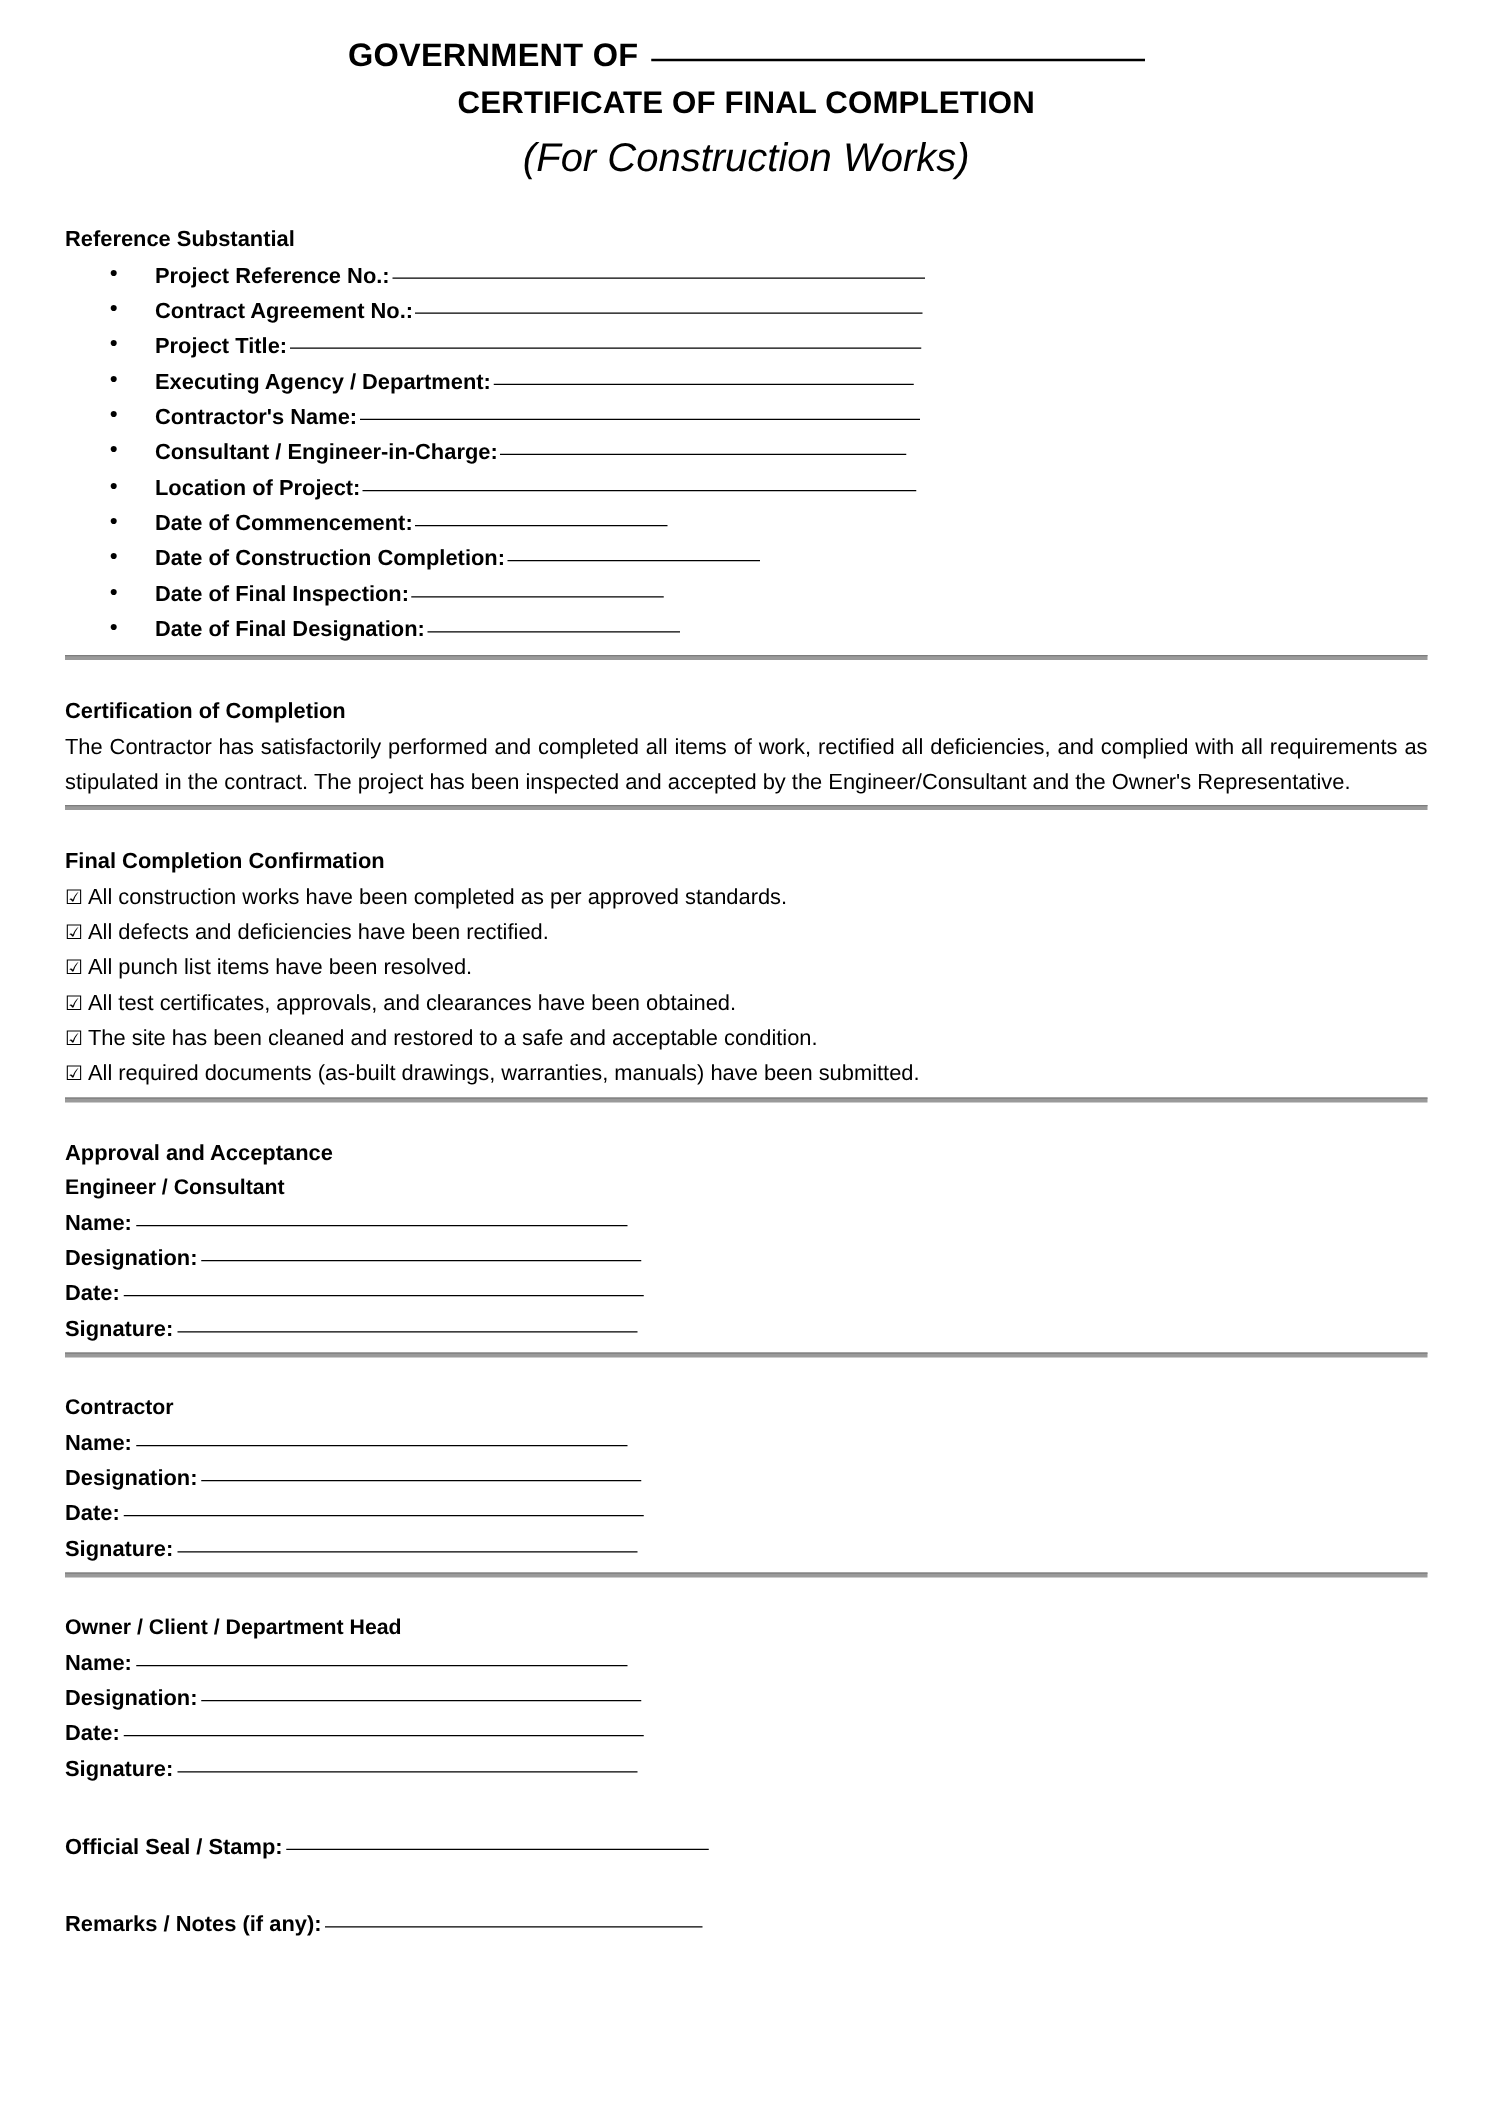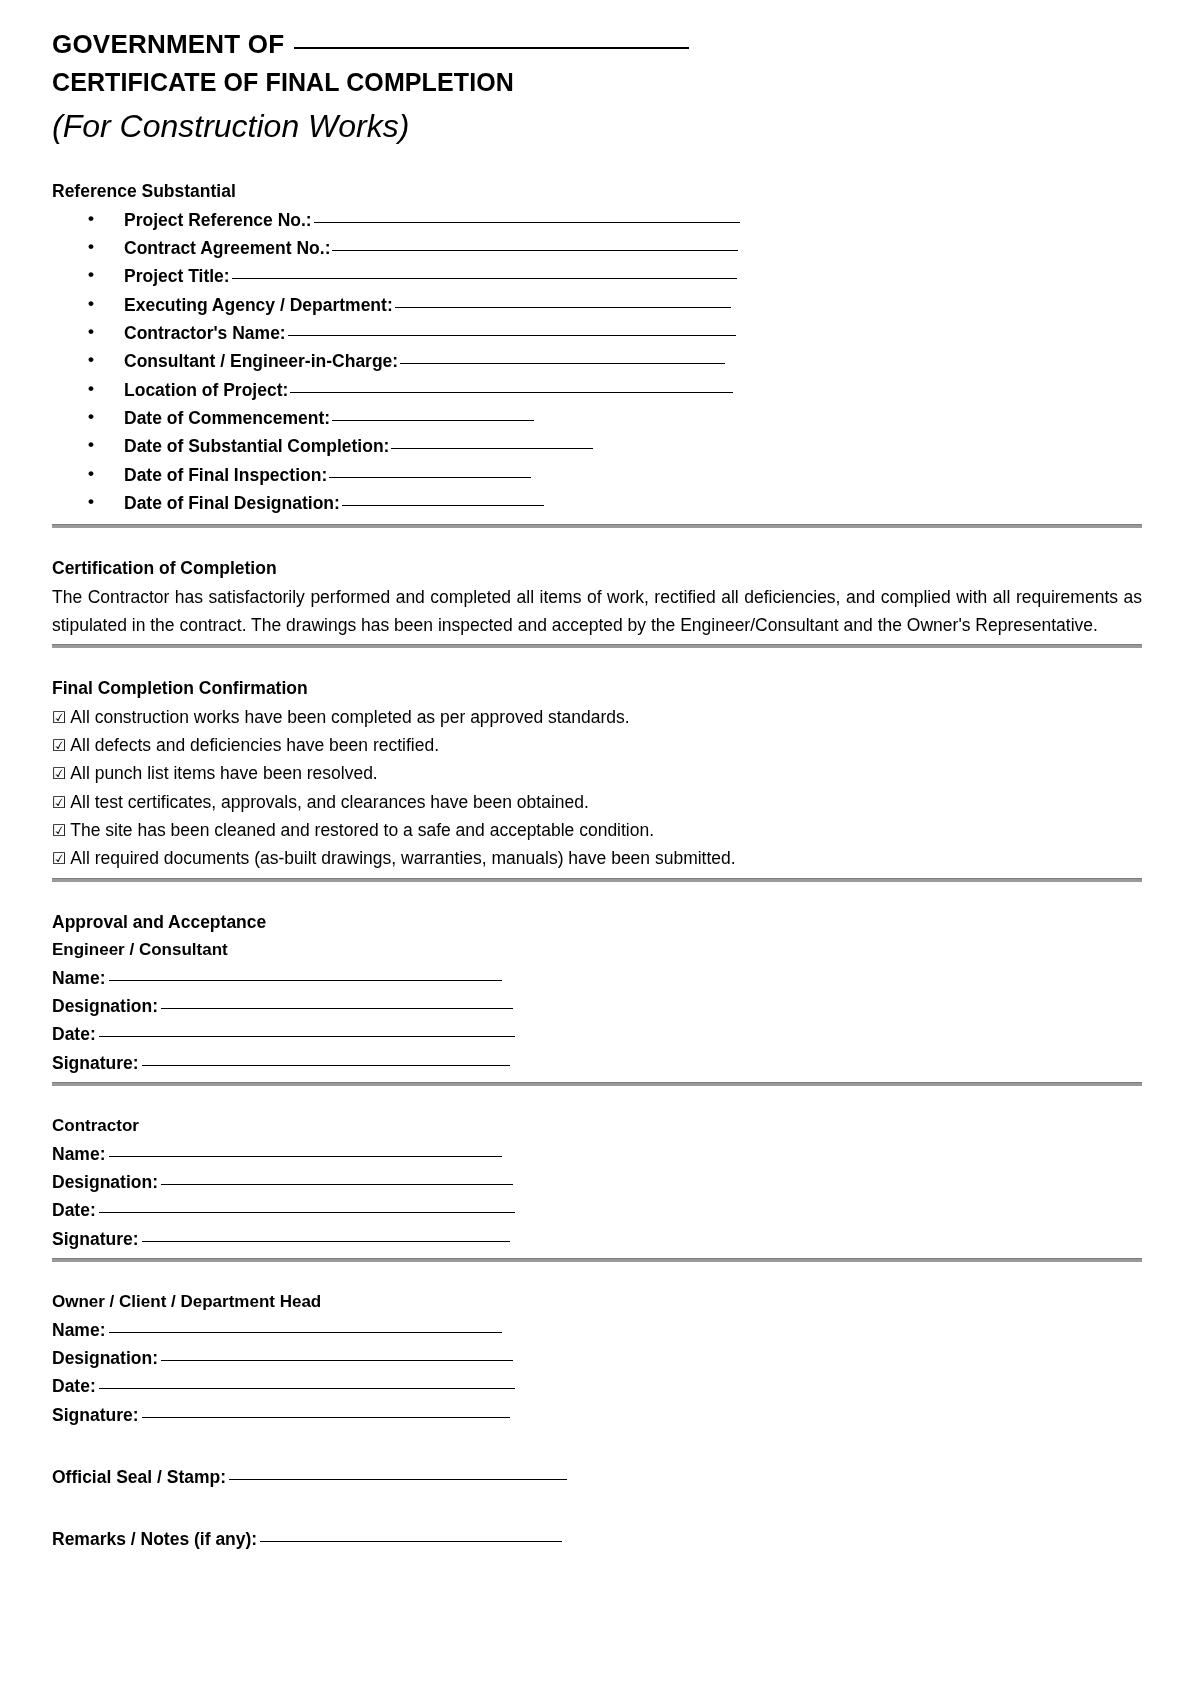--- a/index.html
+++ b/index.html
@@ -15,21 +15,21 @@
     width: 1200px;
     height: 1697px;
     background: #ffffff;
     position: relative;
     box-sizing: border-box;
     padding: 26px 58px 0 52px;
     overflow: hidden;
   }
 
   
-  .title-block { text-align: left; }
+  .title-block { text-align: center; }
   .title-line1 {
     font-size: 26px;
     font-weight: bold;
     letter-spacing: 0.2px;
     white-space: nowrap;
     line-height: 1.42;
   }
   .title-line1 .fill {
     display: inline-block;
     width: 395px;
@@ -161,33 +161,33 @@
     <div class="sec-head">Reference Substantial</div>
     <ul class="ref-list" id="ref-list">
         <li><span>Project Reference No.:</span><span class="ul-fill" style="width: 426px;"></span></li>
         <li><span>Contract Agreement No.:</span><span class="ul-fill" style="width: 406px;"></span></li>
         <li><span>Project Title:</span><span class="ul-fill" style="width: 505px;"></span></li>
         <li><span>Executing Agency / Department:</span><span class="ul-fill" style="width: 336px;"></span></li>
         <li><span>Contractor's Name:</span><span class="ul-fill" style="width: 448px;"></span></li>
         <li><span>Consultant / Engineer-in-Charge:</span><span class="ul-fill" style="width: 325px;"></span></li>
         <li><span>Location of Project:</span><span class="ul-fill" style="width: 443px;"></span></li>
         <li><span>Date of Commencement:</span><span class="ul-fill" style="width: 202px;"></span></li>
-        <li><span>Date of Substantial Completion:</span><span class="ul-fill" style="width: 202px;"></span></li>
+        <li><span>Date of Construction Completion:</span><span class="ul-fill" style="width: 202px;"></span></li>
         <li><span>Date of Final Inspection:</span><span class="ul-fill" style="width: 202px;"></span></li>
         <li><span>Date of Final Designation:</span><span class="ul-fill" style="width: 202px;"></span></li>
       </ul>
   </div>
 
   <div style="height:7px"></div>
   <div class="divider"></div>
   <div class="spacer-md"></div>
 
   <div class="section">
     <div class="sec-head">Certification of Completion</div>
-    <p class="body-para">The Contractor has satisfactorily performed and completed all items of work, rectified all deficiencies, and complied with all requirements as stipulated in the contract. The drawings has been inspected and accepted by the Engineer/Consultant and the Owner's Representative.</p>
+    <p class="body-para">The Contractor has satisfactorily performed and completed all items of work, rectified all deficiencies, and complied with all requirements as stipulated in the contract. The project has been inspected and accepted by the Engineer/Consultant and the Owner's Representative.</p>
   </div>
 
   <div style="height:5px"></div>
   <div class="divider"></div>
   <div class="spacer-md"></div>
 
   <div class="section">
     <div class="sec-head">Final Completion Confirmation</div>
     <ul class="check-list" id="check-list">
         <li><span class="cbox">☑</span><span>All construction works have been completed as per approved standards.</span></li>

